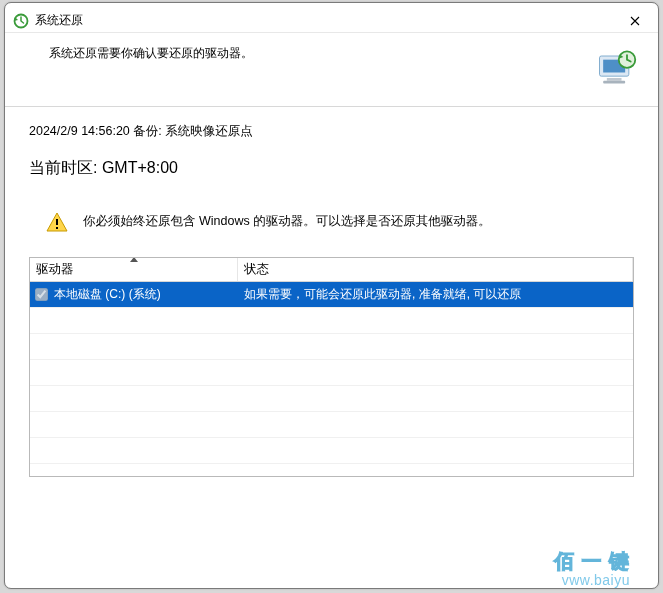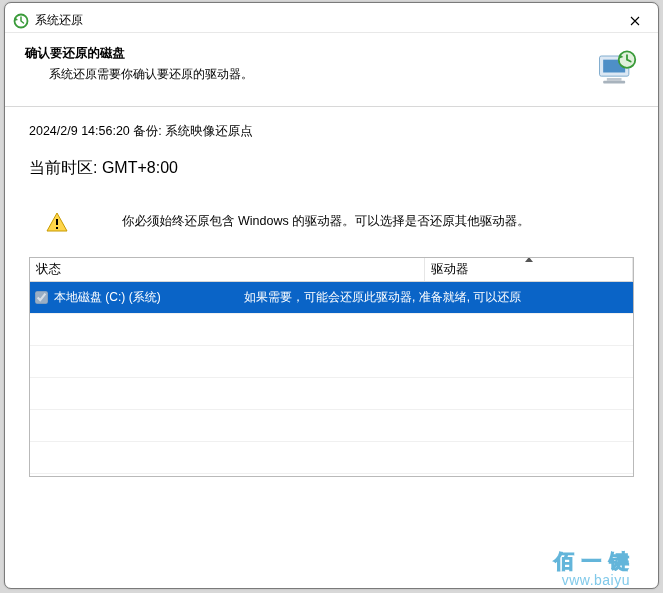--- a/index.html
+++ b/index.html
@@ -53,21 +53,20 @@
     padding: 16px 24px 0 24px;
     color: #000;
   }
   .line { margin-bottom: 18px; font-size: 12.5px; }
   .tz-line { margin-bottom: 32px; font-size: 16px; }
   .warn-row {
     display: flex;
     align-items: flex-start;
     margin-bottom: 22px;
     padding-left: 16px;
-    gap: 39px;
   }
   .warn-icon { width: 24px; height: 24px; margin-right: 14px; flex-shrink:0; }
   .warn-text { font-size: 12.5px; padding-top: 2px; }
   .grid {
     border: 1px solid #b9b9b9;
     height: 220px;
     overflow: hidden;
     background: #fff;
   }
   .grid-header {
@@ -92,21 +91,21 @@
     border-right: 4px solid transparent;
     border-bottom: 5px solid #555;
     position: absolute;
     left: 50%;
     top: -1px;
     transform: translateX(-50%);
   }
   .grid-body {}
   .grid-row {
     display: flex;
-    height: 32px;
+    height: 26px;
     align-items: center;
     font-size: 12px;
     border-bottom: 1px solid #f0f0f0;
   }
   .grid-row.empty { }
   .grid-row.selected {
     background: #0a64c7;
     color: #fff;
   }
   .rc-check {
@@ -179,21 +178,20 @@
     <span class="title-text">系统还原</span>
     <div class="close-btn">
       <svg viewBox="0 0 10 10">
           <path d="M1 1 L9 9 M9 1 L1 9" stroke="#000" stroke-width="1.1"></path>
         </svg>
     </div>
   </div>
 
   <div class="header-area">
     <div class="header-texts">
-      <div class="header-title">确认要还原的磁盘</div>
       <div class="header-sub">系统还原需要你确认要还原的驱动器。</div>
     </div>
     <div class="header-icon">
       <svg viewBox="0 0 48 48">
         <rect x="6" y="12" width="32" height="22" rx="2" fill="#dce8f4" stroke="#7aa7cb"></rect>
         <rect x="10" y="16" width="24" height="14" fill="#4e8fc7"></rect>
         <rect x="14" y="36" width="16" height="3" fill="#c0c8d0"></rect>
         <rect x="10" y="39" width="24" height="3" rx="1" fill="#a8b3bd"></rect>
         <circle cx="36" cy="16" r="9" fill="#e1f0dc" stroke="#3a9b3a" stroke-width="2"></circle>
         <path d="M36 11 L36 16 L40 18" stroke="#3a9b3a" stroke-width="2" fill="none" stroke-linecap="round"></path>
@@ -212,26 +210,26 @@
           <path d="M12 2 L22 20 L2 20 Z" fill="#ffd54a" stroke="#c79a00" stroke-width="1"></path>
           <rect x="11" y="8" width="2" height="6" fill="#000"></rect>
           <rect x="11" y="16" width="2" height="2" fill="#000"></rect>
         </svg>
       </div>
       <div class="warn-text">你必须始终还原包含 Windows 的驱动器。可以选择是否还原其他驱动器。</div>
     </div>
 
     <div class="grid">
       <div class="grid-header">
-        <div class="col col2">
-          <span>状态</span>
-        </div>
         <div class="col col1">
           <span class="sort-arrow"></span>
           <span>驱动器</span>
+        </div>
+        <div class="col col2">
+          <span>状态</span>
         </div>
       </div>
       <div class="grid-body">
         <div class="grid-row selected">
           <span class="rc-check">
             <input type="checkbox" checked="" disabled="" style="">
           </span>
           <span class="rc1">本地磁盘 (C:) (系统)</span>
           <span class="rc2">如果需要，可能会还原此驱动器, 准备就绪, 可以还原</span>
         </div>

